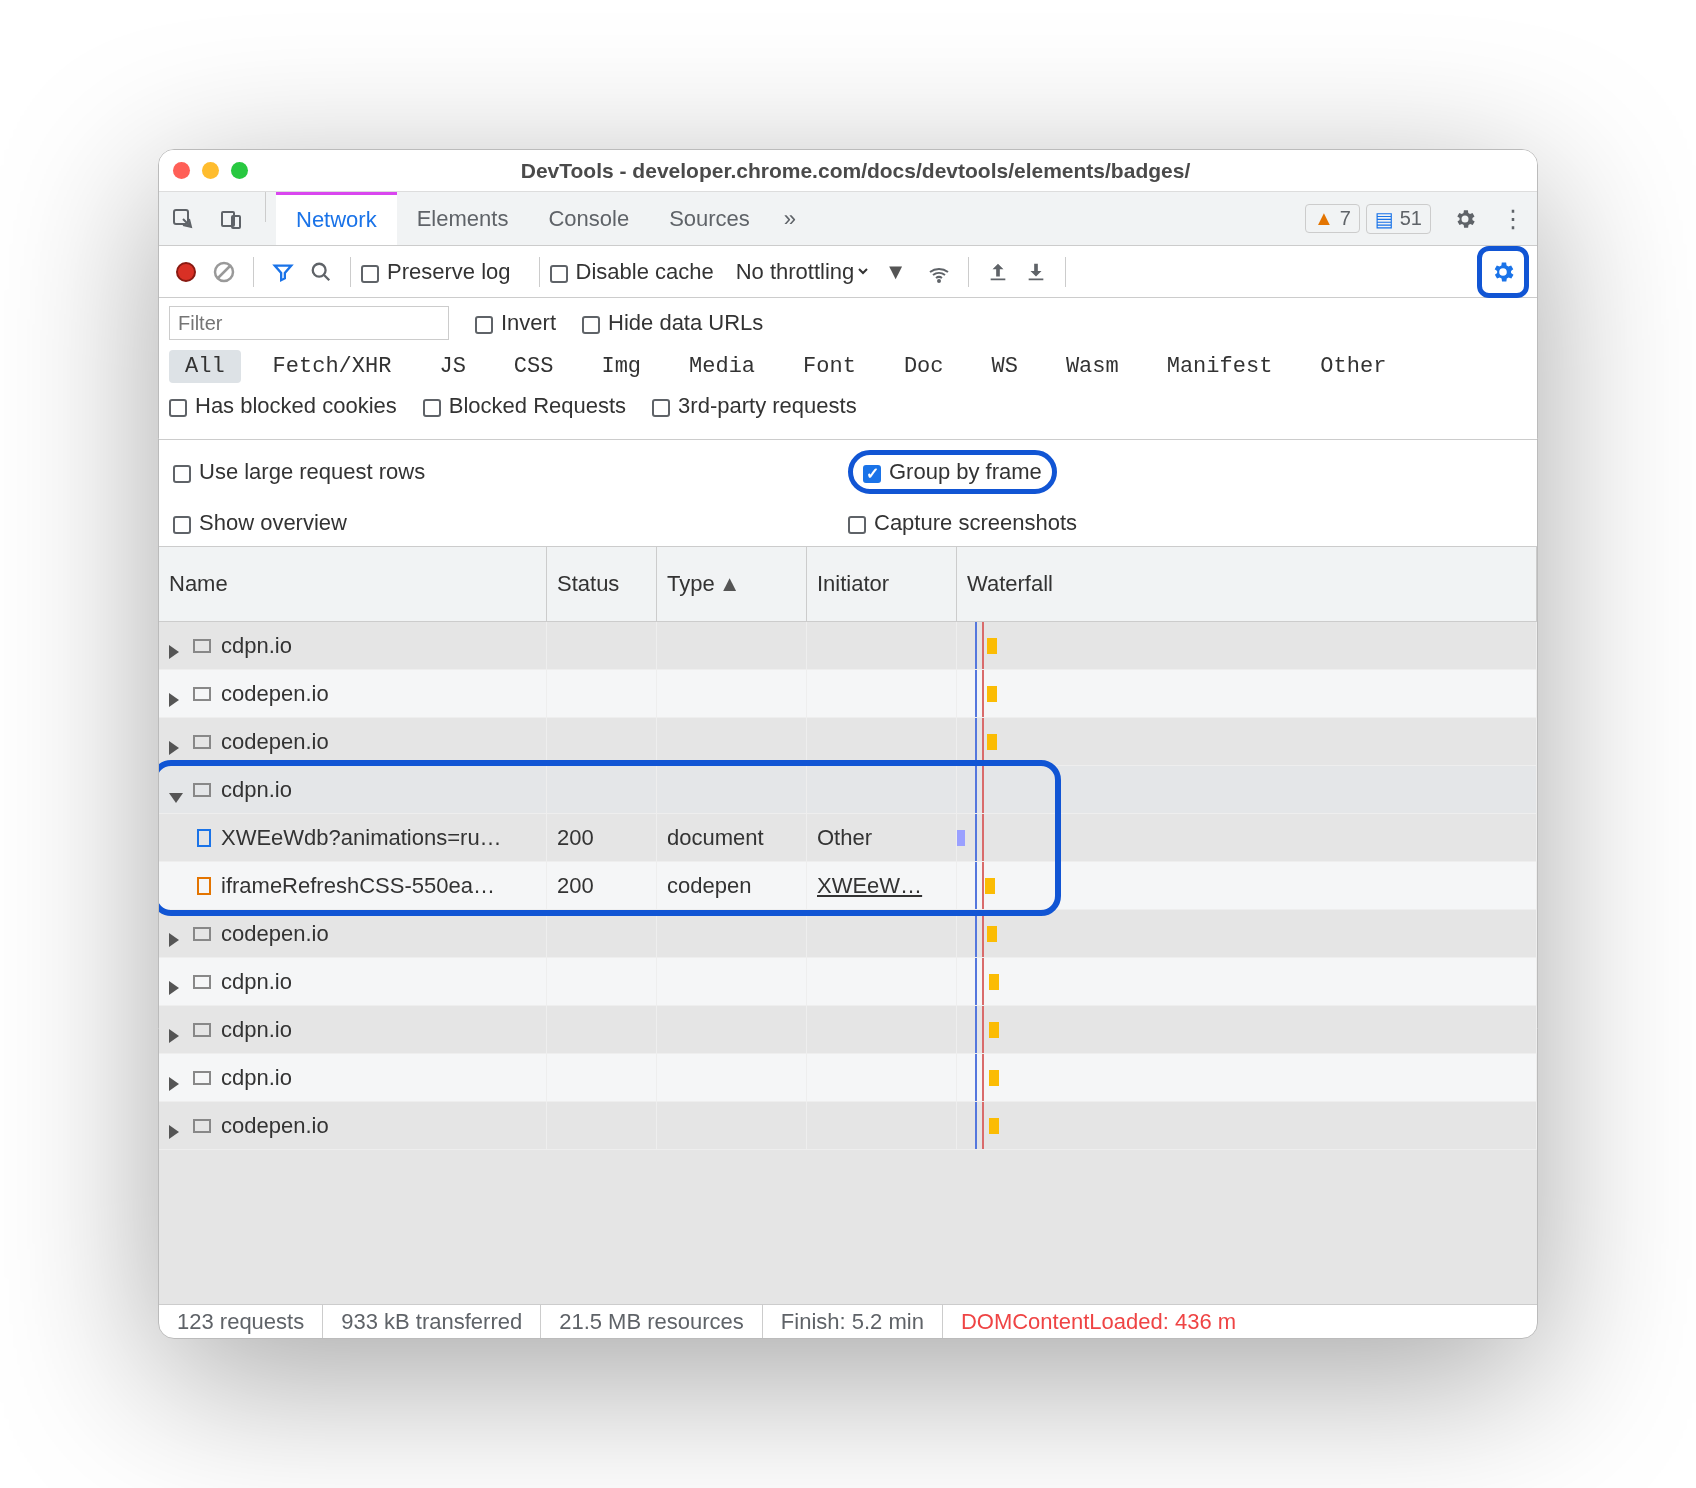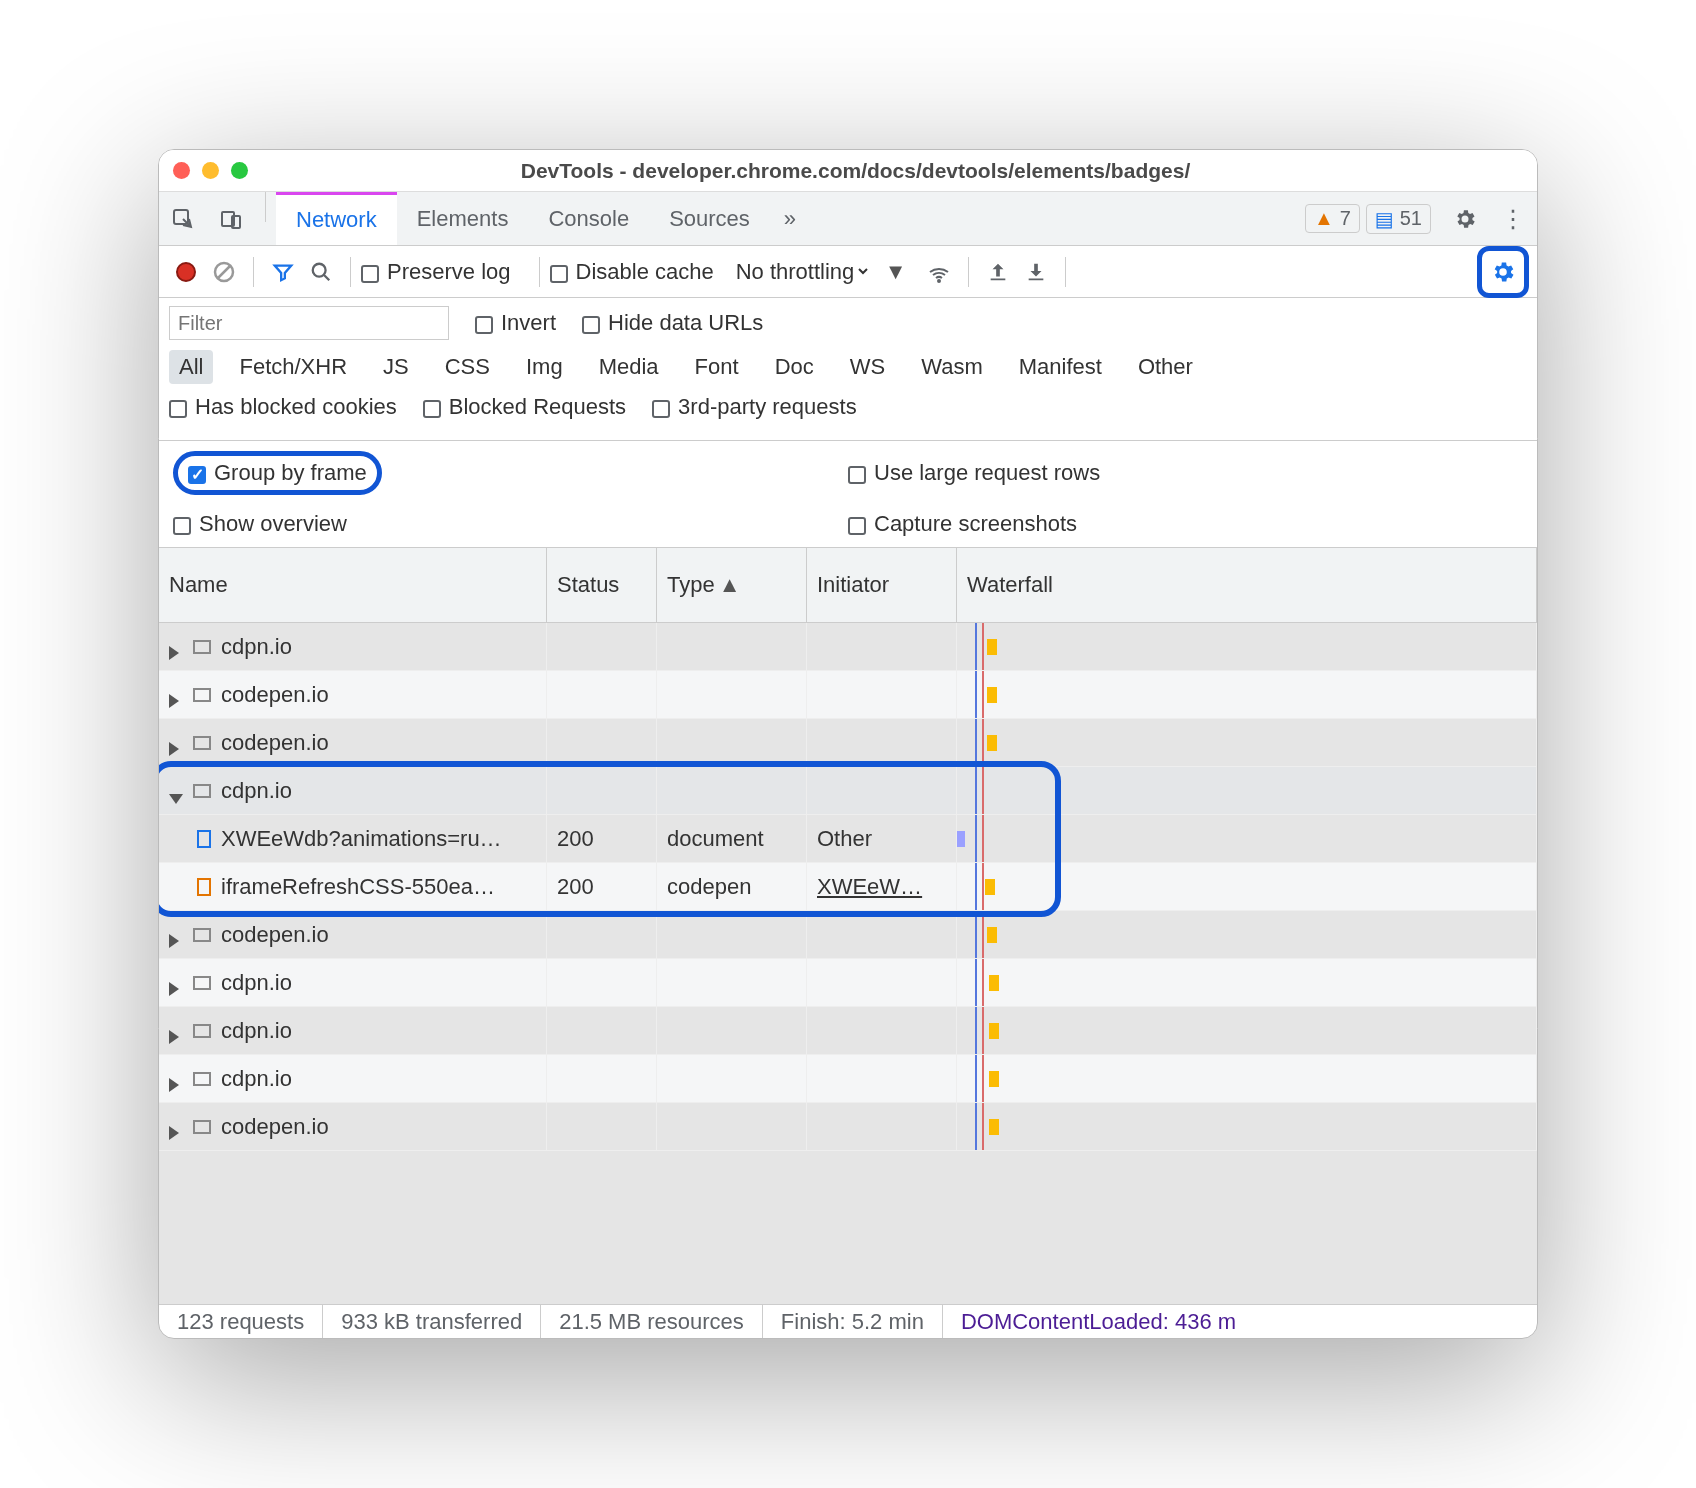--- a/index.html
+++ b/index.html
@@ -35,21 +35,21 @@
 .checkbox.checked::after{ content:"✓"; color:#fff; position:absolute; left:1px; top:-3px; font-size:16px; font-weight:bold; }
 .tlabel { display:flex; align-items:center; margin-right:18px; cursor:pointer; }
 select.nothrottle { border:none; background:transparent; font-size:22px; color:#333; }
 .spacer { flex:1; }
 .gear-highlight { border:5px solid #1155d4; border-radius:12px; padding:2px; }
 
 
 .filterrow { padding:8px 10px 10px; border-bottom:1px solid #ccc; font-size:22px; color:#333; }
 .filterrow .line{ display:flex; align-items:center; flex-wrap:wrap; gap:6px 8px; margin-bottom:10px; }
 .filterinput { width:280px; height:34px; border:1px solid #ccc; padding:0 8px; font-size:20px; color:#888; background:#fff; margin-right:18px; }
-.chip { padding:4px 10px; border-radius:4px; cursor:pointer; margin-right:8px; }
+.chip { padding:4px 16px; border-radius:4px; cursor:pointer; margin-right:8px;font-family:Liberation Mono, monospace; }
 .chip.active { background:#dde2e6; }
 .blue-box { border:5px solid #1155d4; border-radius:30px; padding:4px 10px; display:inline-flex; align-items:center; }
 
 
 .settingsgrid { display:grid; grid-template-columns:1fr 1fr; padding:10px 14px; border-bottom:1px solid #ccc; font-size:22px; color:#333; row-gap:16px; }
 .sgitem{ display:flex; align-items:center; }
 
 
 .datatable { flex:1; display:flex; flex-direction:column; overflow:hidden; }
 .theader { display:flex; background:#f1f3f4; border-bottom:1px solid #ccc; font-size:22px; color:#333; }
@@ -71,21 +71,21 @@
 .selected{ background:#e4e6e8 !important; }
 .water .bar{ position:absolute; top:16px; height:16px; background:#fbbc04; }
 .water .vline{ position:absolute; top:0; bottom:0; width:2px; }
 .v-blue{ background:#5577dd; left:18px; }
 .v-red{ background:#d96b6b; left:25px; }
 .big-blue-box{ position:absolute; border:6px solid #1155d4; border-radius:20px; pointer-events:none; }
 
 
 .statusbar{ height:34px; display:flex; align-items:center; font-size:22px; color:#5f6368; border-top:1px solid #ccc; }
 .statusbar .seg{ padding:0 18px; border-right:1px solid #ccc; height:100%; display:flex; align-items:center; }
-.statusbar .seg.blue{ color:#4c1d95; }
+.statusbar .seg.blue{ color:#ef4444; }
 
 
 svg{ display:block; }
 .grey{ color:#5f6368; }
 .blue{ color:#1a73e8; }
 </style>
 </head>
 <body>
 
 <div class="shadow-wrap">
@@ -238,33 +238,33 @@
           </label>
       <label class="tlabel">
             <span class="checkbox"></span>
             <span>3rd-party requests</span>
           </label>
     </div>
   </div>
 
   <div class="settingsgrid">
     <div class="sgitem">
+          <label class="tlabel">
+            <span class="checkbox"></span>
+            <span>Use large request rows</span>
+          </label>
+        </div>
+    <div class="sgitem">
       <span class="blue-box">
         <label class="tlabel" style="margin:0">
               <span class="checkbox checked"></span>
               <span>Group by frame</span>
             </label>
       </span>
     </div>
-    <div class="sgitem">
-          <label class="tlabel">
-            <span class="checkbox"></span>
-            <span>Use large request rows</span>
-          </label>
-        </div>
     <div class="sgitem">
           <label class="tlabel">
             <span class="checkbox"></span>
             <span>Show overview</span>
           </label>
         </div>
     <div class="sgitem">
           <label class="tlabel">
             <span class="checkbox"></span>
             <span>Capture screenshots</span>

